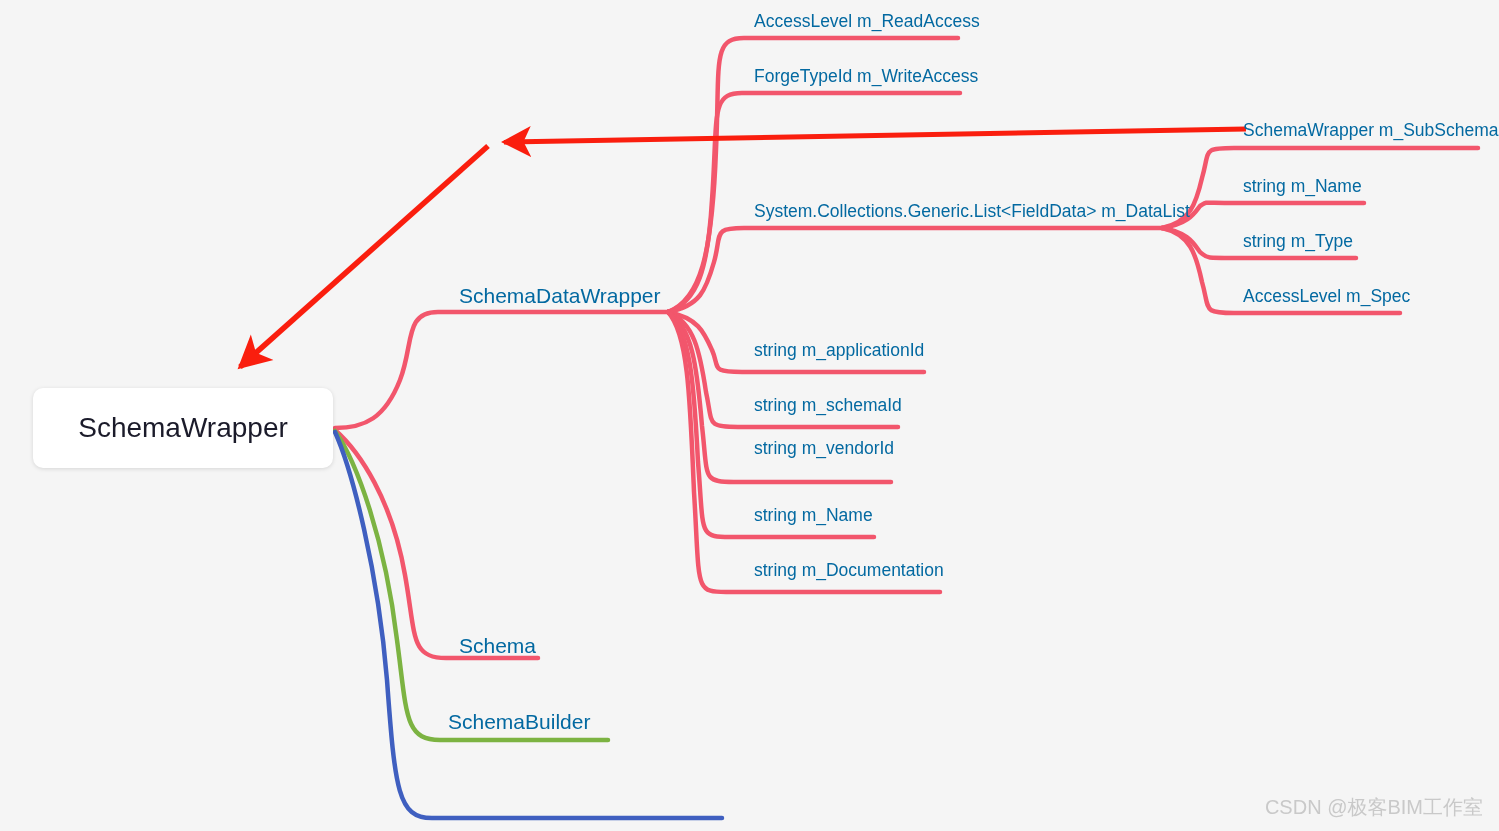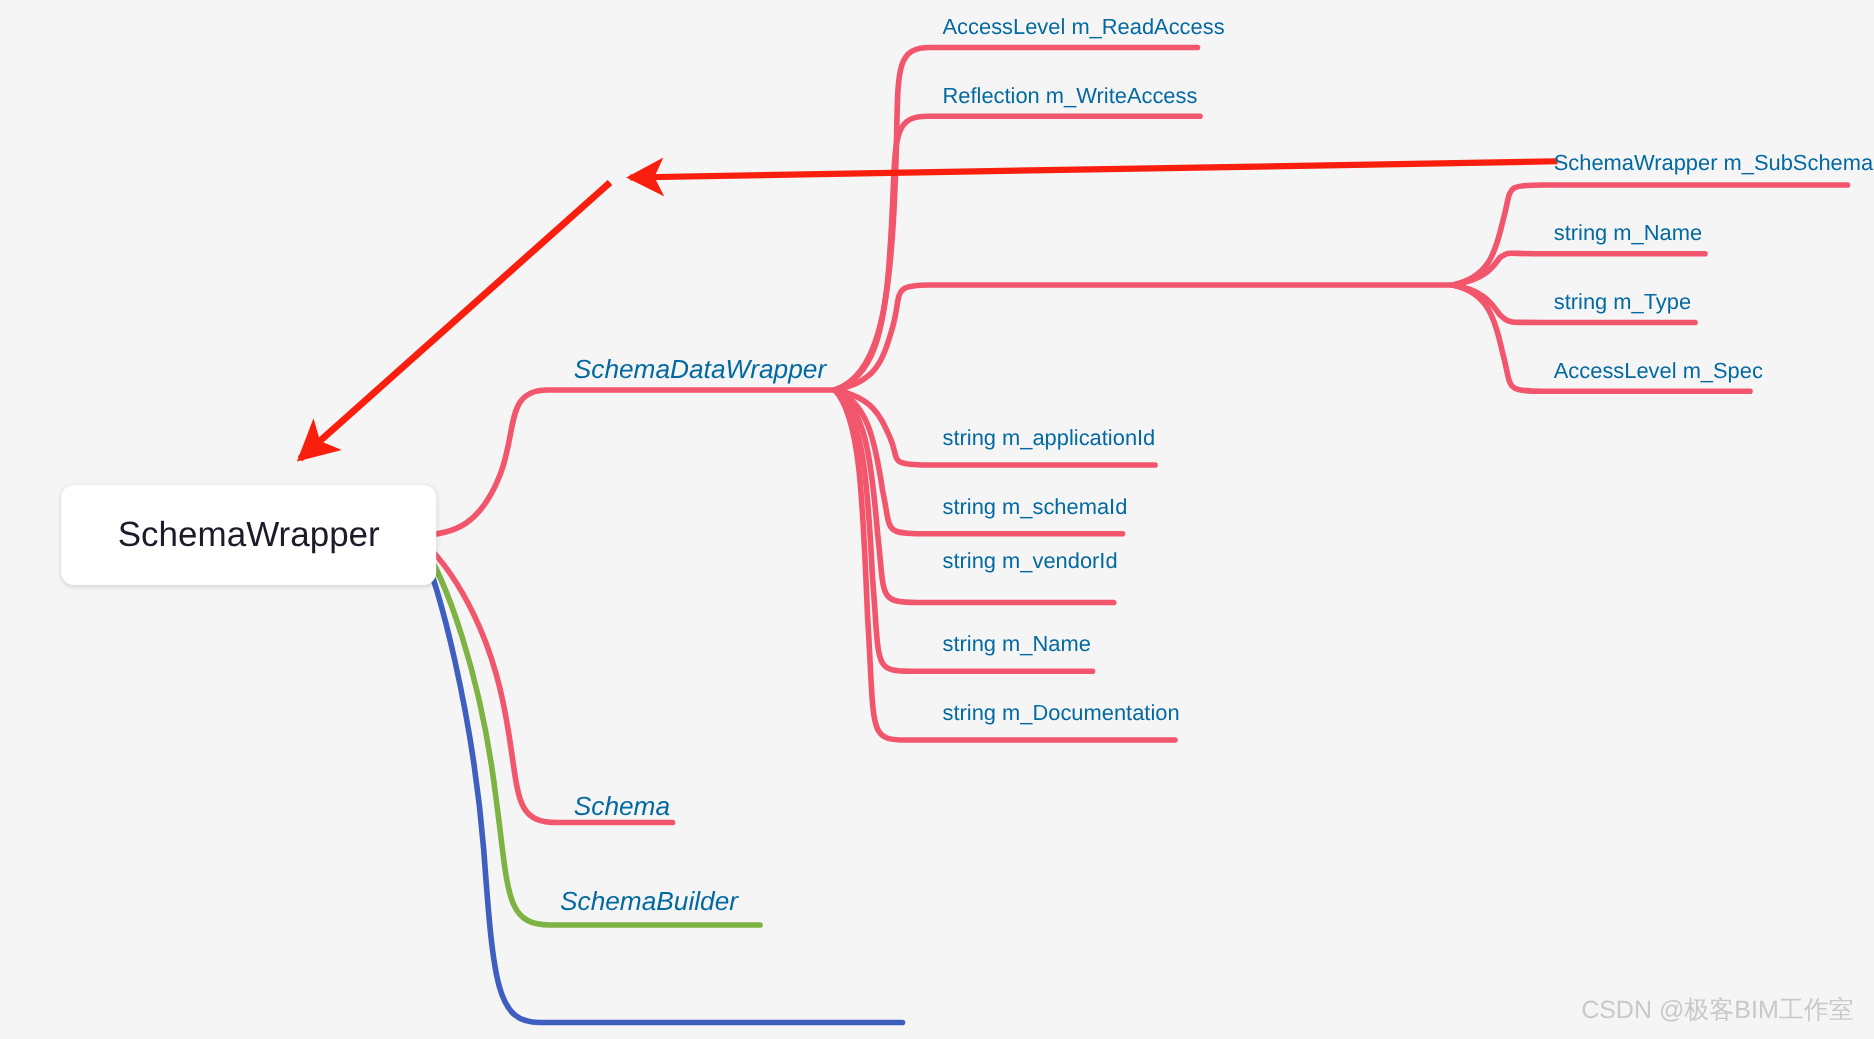--- a/index.html
+++ b/index.html
@@ -25,35 +25,34 @@
     width: 1499px;
     height: 831px;
     pointer-events: none;
   }
   .node-label {
     position: absolute;
     color: #0369a1;
     white-space: nowrap;
     line-height: 1;
   }
-  .lvl1 { font-size: 21px; font-style: italic; }
+  .lvl1 { font-size: 21px; }
   .lvl2 { font-size: 17.5px; }
   #root-node {
     position: absolute;
     left: 33px;
     top: 388px;
     width: 300px;
     height: 80px;
     background: #ffffff;
     border-radius: 10px;
     box-shadow: 0 1px 4px rgba(0,0,0,0.13);
     display: flex;
     align-items: center;
     justify-content: center;
-    margin-left: 16px;
   }
   #root-node span {
     font-size: 28px;
     color: #1b1b2a;
   }
   #watermark {
     position: absolute;
     right: 16px;
     bottom: 10px;
     font-size: 20px;
@@ -115,22 +114,23 @@
 
   <div class="node-label lvl1" style="left:459px; top:285px;">SchemaDataWrapper</div>
 
   <div class="node-label lvl1" style="left:459px; top:635px;text-align:right;">Schema</div>
 
   <div class="node-label lvl1" style="left:448px; top:711px;">SchemaBuilder</div>
 
 
   <div class="node-label lvl2" style="left:754px; top:13px;">AccessLevel m_ReadAccess</div>
 
-  <div class="node-label lvl2" style="left:754px; top:68px;">Reflection m_WriteAccess</div>
+  <div class="node-label lvl2" style="left:754px; top:68px;">ForgeTypeId m_WriteAccess</div>
 
+  <div class="node-label lvl2" style="left:754px; top:203px;">System.Collections.Generic.List&lt;FieldData&gt;  m_DataList</div>
 
   <div class="node-label lvl2" style="left:754px; top:342px;">string m_applicationId</div>
 
   <div class="node-label lvl2" style="left:754px; top:397px;">string m_schemaId</div>
 
   <div class="node-label lvl2" style="left:754px; top:440px;text-align:center;">string m_vendorId</div>
 
   <div class="node-label lvl2" style="left:754px; top:507px;">string m_Name</div>
 
   <div class="node-label lvl2" style="left:754px; top:562px;">string m_Documentation</div>

